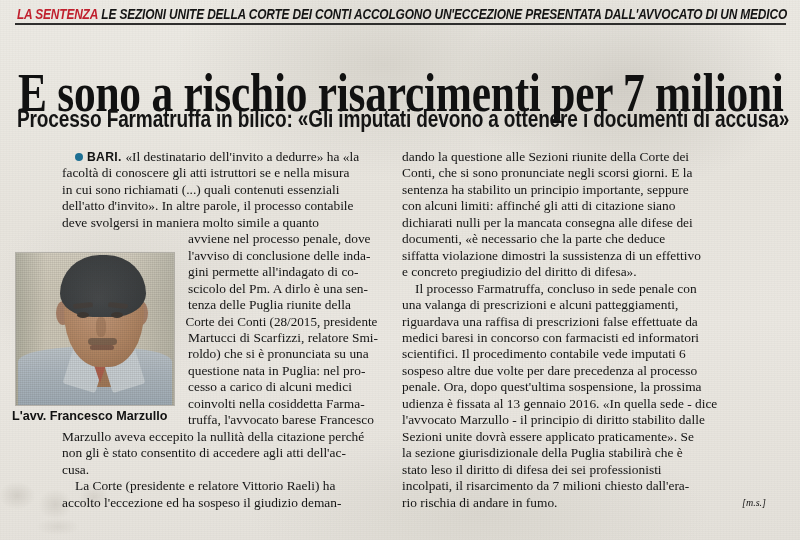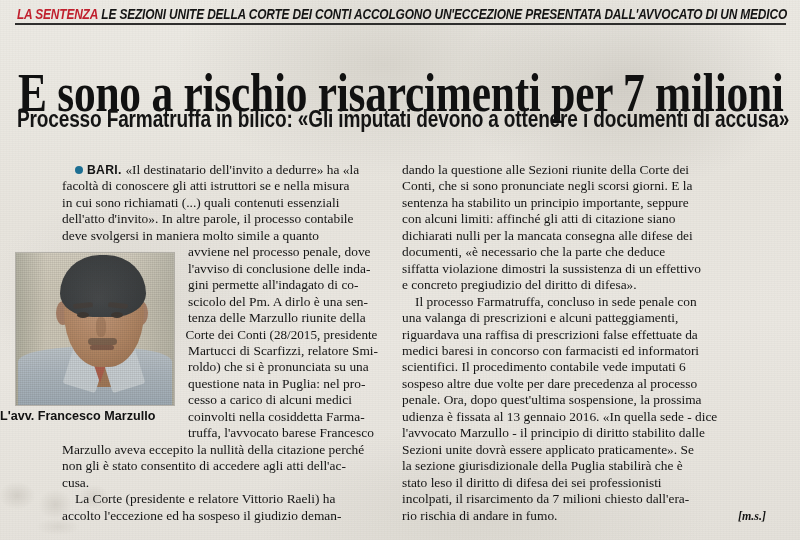--- a/index.html
+++ b/index.html
@@ -78,21 +78,20 @@
     transform:scaleX(.875); transform-origin:left top;
     letter-spacing:-.2px;
   }
 
   
   .col {
     position:absolute; top:149px;
     font-family:"Liberation Serif", serif;
     font-size:13.4px; line-height:16.45px;
     color:#141414;
-    margin-top:13px;
   }
   .col-left  { left:62px;  width:318px; }
   .col-right { left:402px; width:364px; }
 
   .bodyline { white-space:nowrap; }
   .indent { display:inline-block; width:13px; }
 
   .dateline-bullet {
     display:inline-block; width:8px; height:8px; border-radius:50%;
     background:#1d6f93; vertical-align:.02em; margin-right:4px;
@@ -191,29 +190,29 @@
     background-image:
       repeating-linear-gradient(0deg, rgba(60,56,50,.22) 0 1px, rgba(255,255,255,0) 1px 2px),
       repeating-linear-gradient(90deg, rgba(60,56,50,.15) 0 1px, rgba(255,255,255,0) 1px 2px);
   }
   #photo .ph-wash {
     position:absolute; inset:0; pointer-events:none;
     background:linear-gradient(180deg, rgba(236,232,224,.16), rgba(180,176,166,.12));
   }
 
   .caption {
-    position:absolute; left:0; top:409px; width:180px;
+    position:absolute; left:12px; top:409px; width:180px;
     font-family:"Liberation Sans", sans-serif;
     font-weight:bold; font-size:12.6px; line-height:14px;
     color:#111; white-space:nowrap;
   }
 
   .byline {
     font-family:"Liberation Serif", serif;
-    font-style:italic; font-weight:bold; font-size:12px;
+    font-style:italic; font-weight:normal; font-size:10px;
   }
 </style>
 </head>
 <body>
 
 <div id="paper"></div>
 <div id="grain"></div>
 <div id="ghost"></div>
 
 <div id="sheet">
@@ -255,21 +254,21 @@
   <div class="col col-left" id="colLeft">
       <div class="bodyline"><span class="indent"></span><span class="dateline-bullet"></span><span class="dateline-city">BARI. </span>«Il destinatario dell'invito a dedurre» ha «la</div>
       <div class="bodyline">facoltà di conoscere gli atti istruttori se e nella misura</div>
       <div class="bodyline">in cui sono richiamati (...) quali contenuti essenziali</div>
       <div class="bodyline">dell'atto d'invito». In altre parole, il processo contabile</div>
       <div class="bodyline">deve svolgersi in maniera molto simile a quanto</div>
       <div class="bodyline wrapline">avviene nel processo penale, dove</div>
       <div class="bodyline wrapline">l'avviso di conclusione delle inda-</div>
       <div class="bodyline wrapline">gini permette all'indagato di co-</div>
       <div class="bodyline wrapline">scicolo del Pm. A dirlo è una sen-</div>
-      <div class="bodyline wrapline">tenza delle Marzullo riunite della</div>
+      <div class="bodyline wrapline">tenza delle Puglia riunite della</div>
       <div class="bodyline wrapline" style="display: block; transform-origin: left center; transform: scaleX(0.979592);">Corte dei Conti (28/2015, presidente</div>
       <div class="bodyline wrapline">Martucci di Scarfizzi, relatore Smi-</div>
       <div class="bodyline wrapline">roldo) che si è pronunciata su una</div>
       <div class="bodyline wrapline">questione nata in Puglia: nel pro-</div>
       <div class="bodyline wrapline">cesso a carico di alcuni medici</div>
       <div class="bodyline wrapline">coinvolti nella cosiddetta Farma-</div>
       <div class="bodyline wrapline">truffa, l'avvocato barese Francesco</div>
       <div class="bodyline">Marzullo aveva eccepito la nullità della citazione perché</div>
       <div class="bodyline">non gli è stato consentito di accedere agli atti dell'ac-</div>
       <div class="bodyline">cusa.</div>

